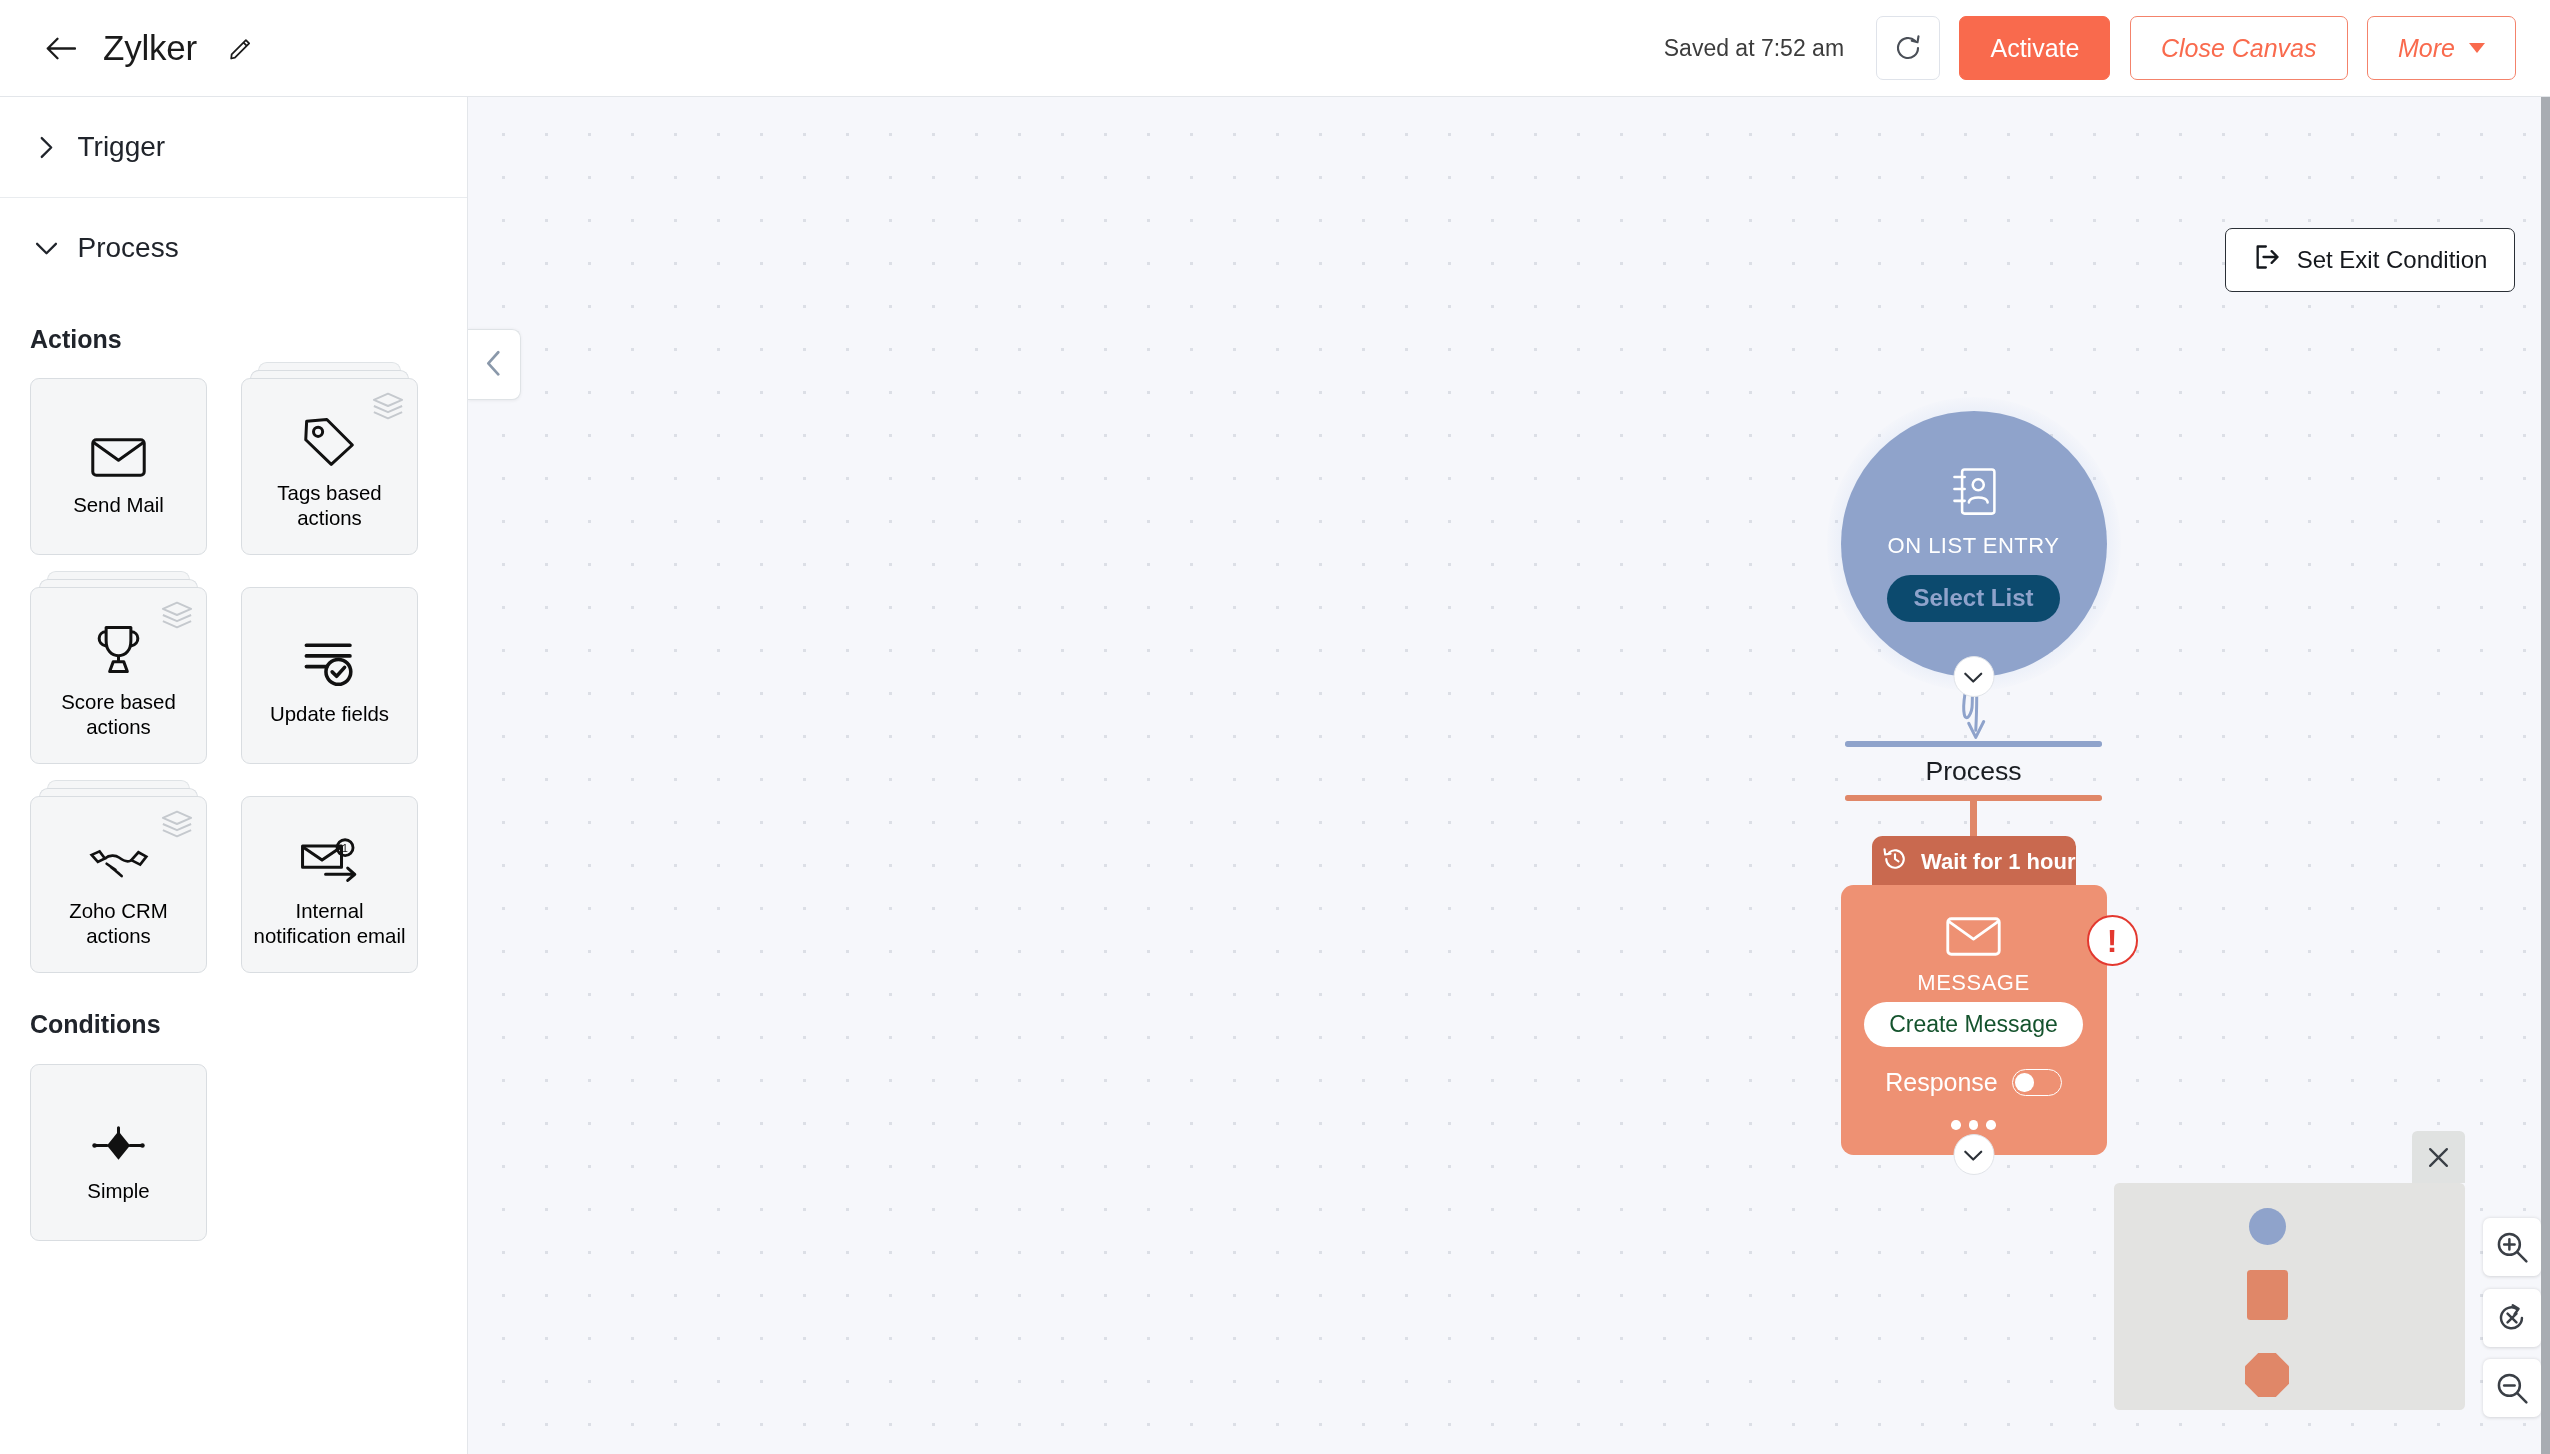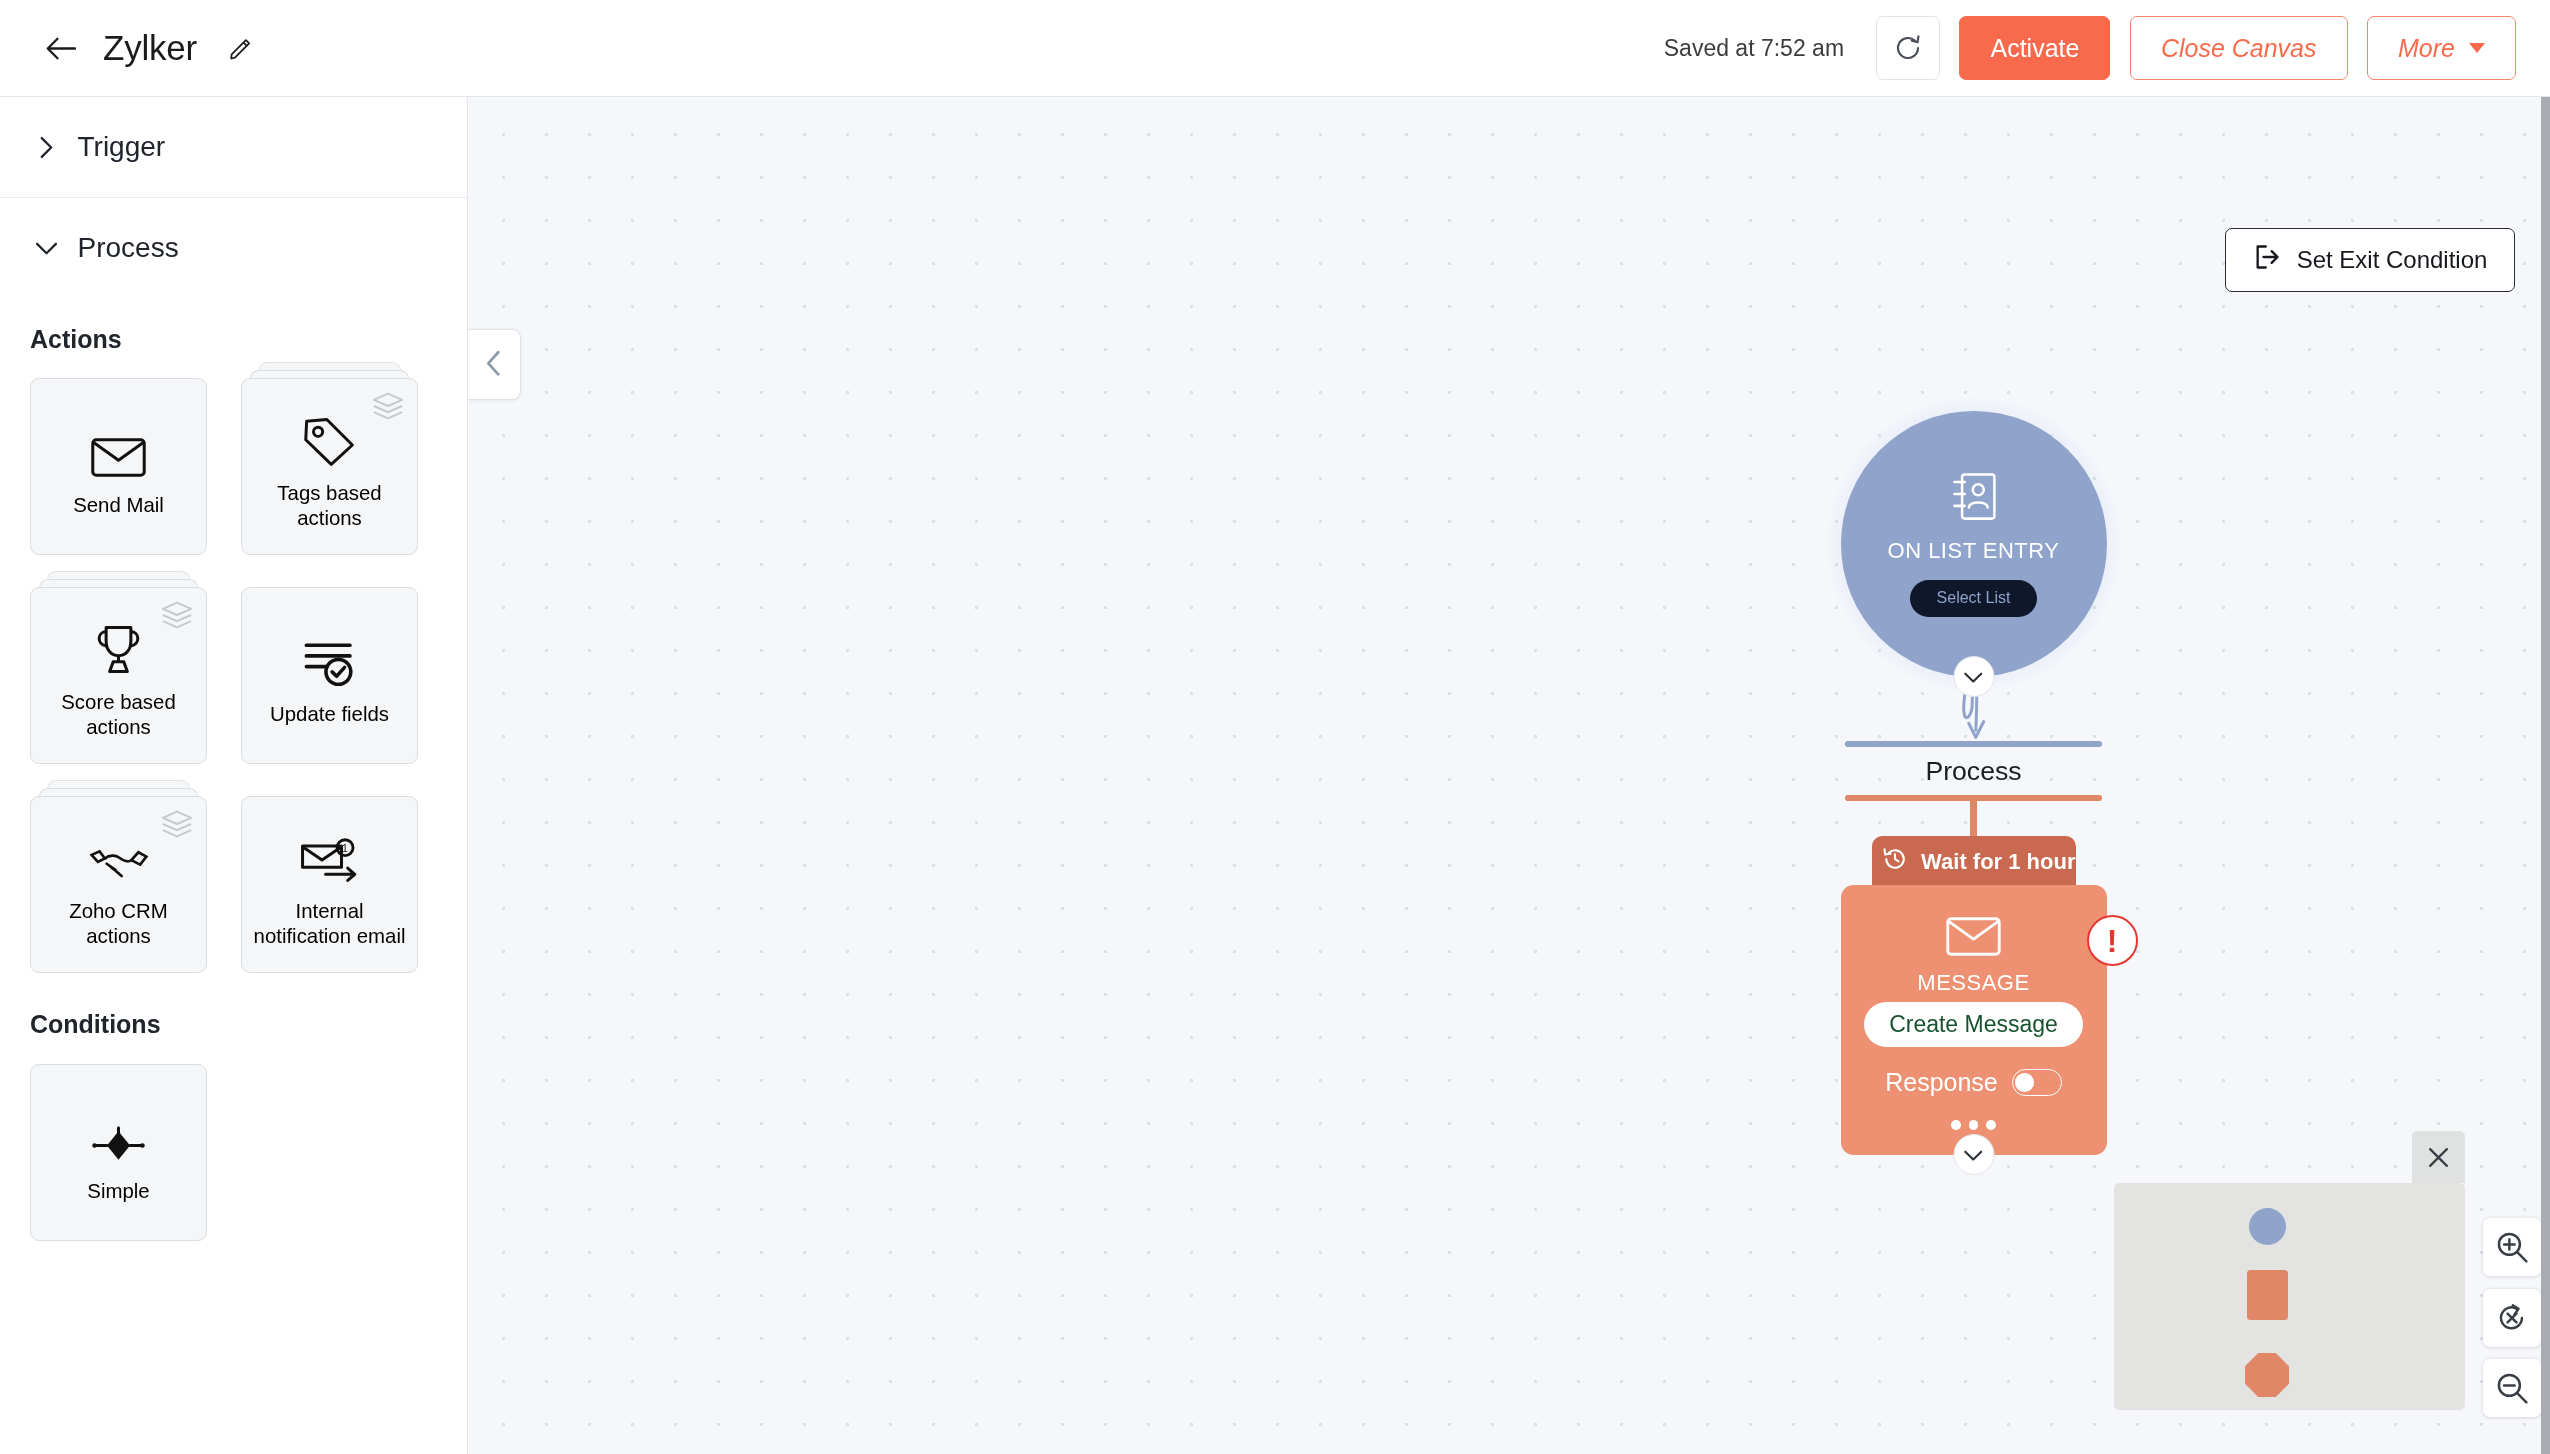--- a/index.html
+++ b/index.html
@@ -115,22 +115,22 @@
     background: radial-gradient(circle, rgba(175,197,235,.30) 55%, rgba(220,235,250,0) 72%);
   }
   .trigger-node {
     position: absolute; inset: 0; border-radius: 50%;
     background: #8fa3cb;
     display: flex; flex-direction: column; align-items: center; justify-content: center;
     cursor: pointer;
   }
   .trigger-node .tn-label { color: #fff; font-size: 22px; letter-spacing: 0.5px; margin-top: 12.4px; }
   .pill-white {
-    margin-top: 16px; background: #0f172a; border-radius: 35px;
-    padding: 9.7px 26.6px; font-size: 16px; color: #8fa3cb; cursor: pointer; white-space: nowrap;
+    margin-top: 16px; background: #0c4a6e; border-radius: 35px;
+    padding: 9.7px 26.6px; font-size: 24px; color: #8fa3cb; cursor: pointer; white-space: nowrap; font-weight: bold;
   }
   .chev-knob {
     position: absolute; left: 50%; transform: translateX(-50%);
     width: 41px; height: 41px; background: #fff; border: 0.9px solid #e1e4e9; border-radius: 50%;
     display: flex; align-items: center; justify-content: center; cursor: pointer; z-index: 6;
   }
   .chev-knob.under-trigger { bottom: -20.4px; }
 
   .squiggle { position: relative; height: 64px; }
   .squiggle svg { position: absolute; left: 50%; transform: translateX(-50%); top: -5.3px; }

